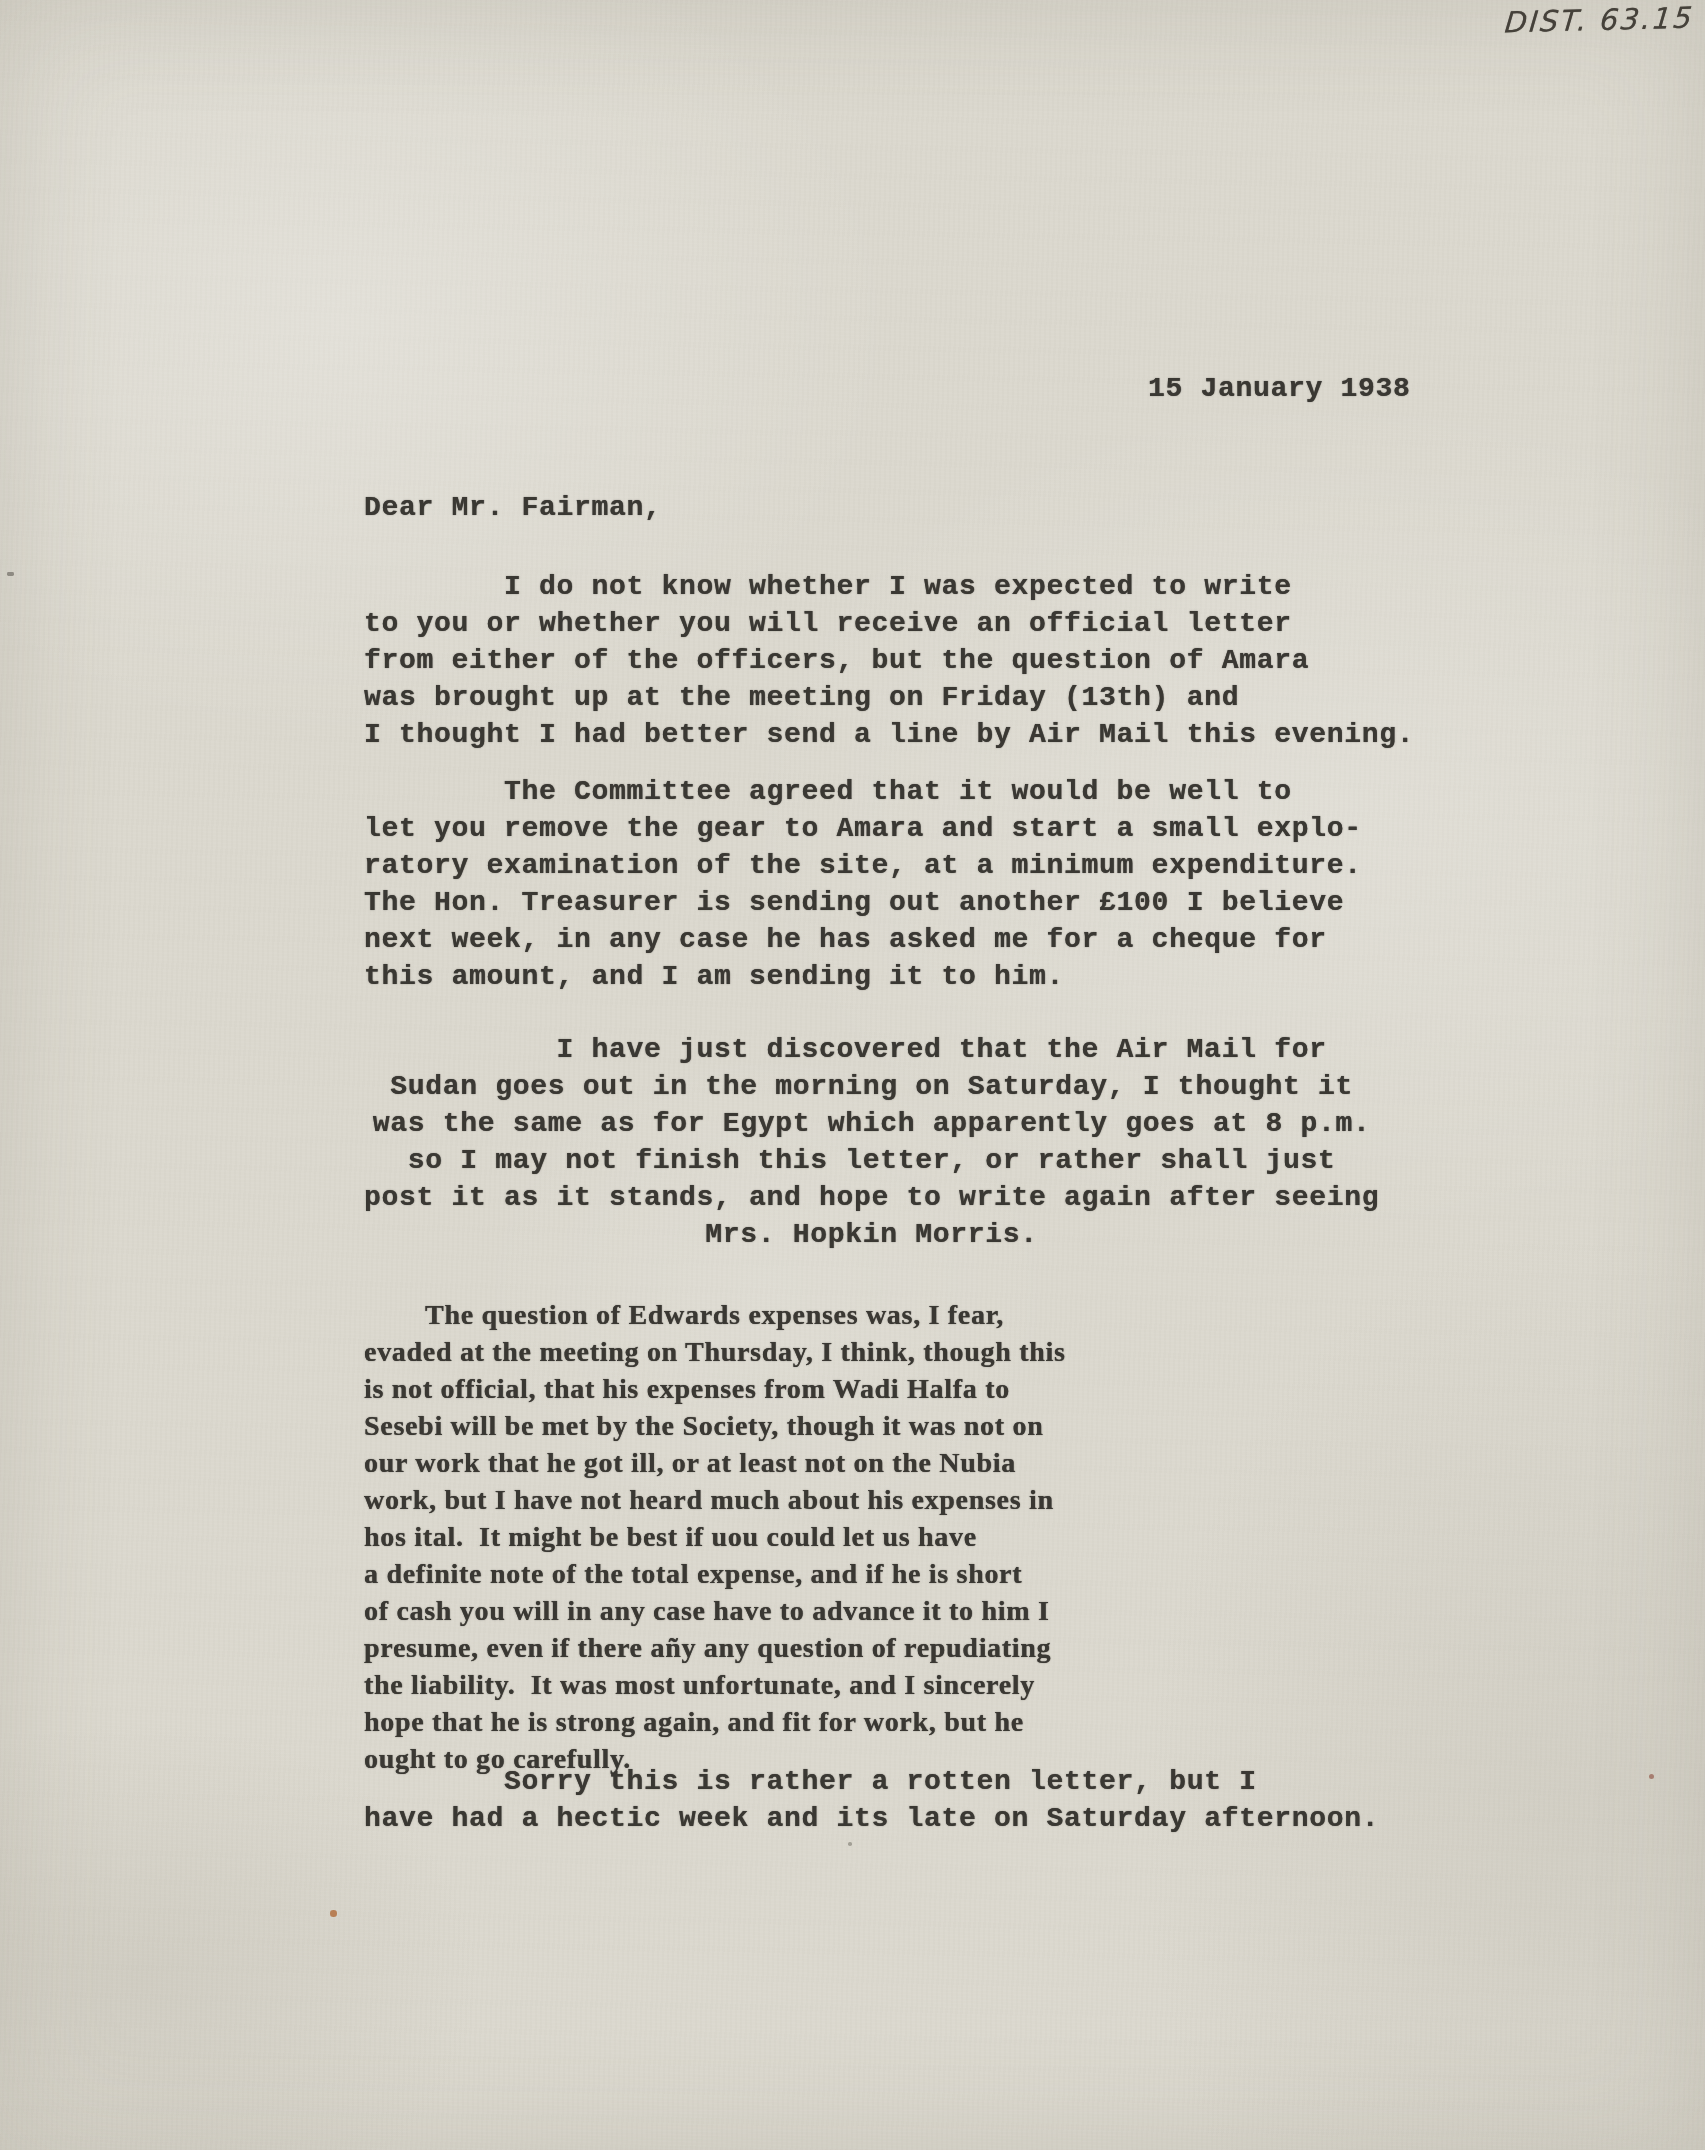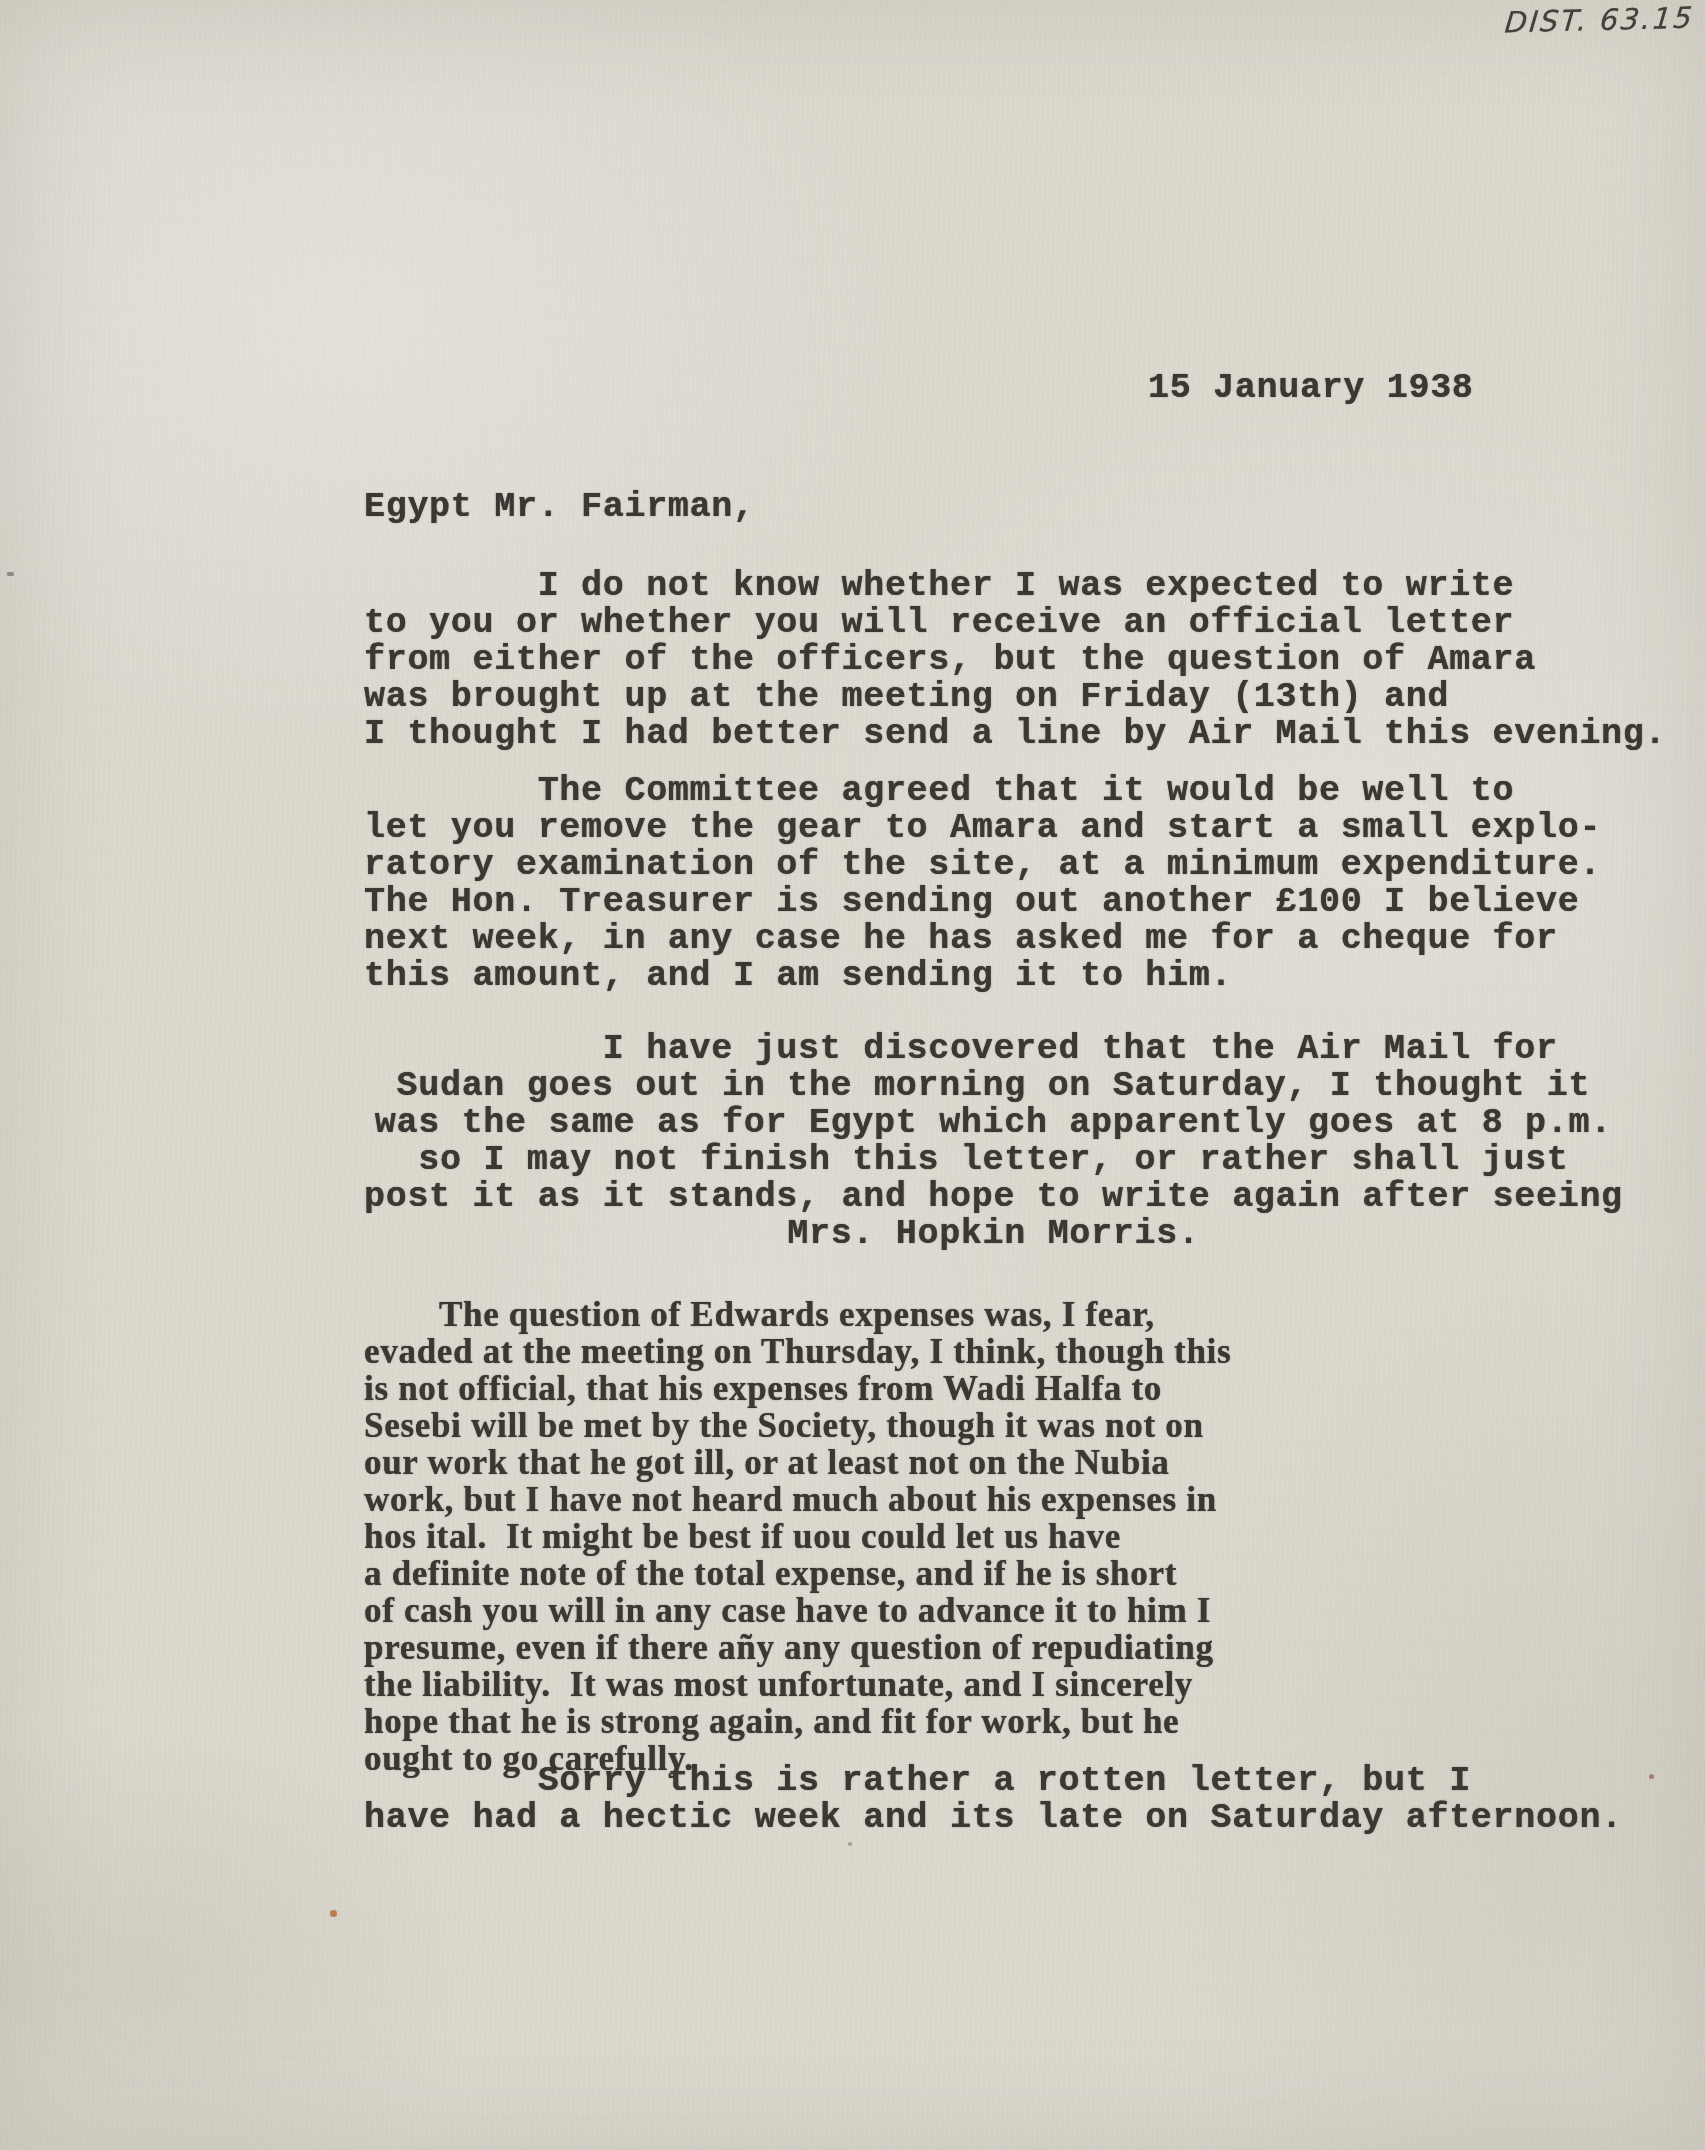--- a/index.html
+++ b/index.html
@@ -19,21 +19,21 @@
       radial-gradient(721px 1009px at 92% 85%, rgba(125,120,105,.10), transparent 60%),
       radial-gradient(577px 432px at 8% 92%, rgba(125,120,105,.12), transparent 60%),
       radial-gradient(432px 360px at 45% 60%, rgba(255,255,255,.10), transparent 70%),
       repeating-linear-gradient(92deg, rgba(110,108,98,.025) 0 2.2px, transparent 2.2px 5px),
       repeating-linear-gradient(2deg, rgba(255,255,255,.03) 0 1.4px, transparent 1.4px 3.6px);
     box-shadow: inset 0 0 115px rgba(118,112,96,.18);
   }
   .typed{
     position:absolute;
     color:#3a3833;
-    font-size:35px;
+    font-size:28px;
     line-height:37px;
     font-weight:700;
     letter-spacing:0.7px;
     white-space:pre;
     text-shadow:0 0 0.7px rgba(58,56,51,.75), 0 0 2.2px rgba(58,56,51,.20), 0.4px 0.4px 0 rgba(58,56,51,.25);
   }
   .annotation{
     position:absolute;
     top:2.9px; right:11.5px;
     font-family:"DejaVu Sans",sans-serif;
@@ -61,21 +61,21 @@
 </style>
 </head>
 <body>
 
 <div class="page">
 
   <div class="annotation">DIST. 63.15</div>
 
   <div class="typed date-line">15 January 1938</div>
 
-  <div class="typed salutation">Egypt Mr. Fairman,</div>
+  <div class="typed salutation">Dear Mr. Fairman,</div>
 
   <div class="typed p1">        I do not know whether I was expected to write
 to you or whether you will receive an official letter
 from either of the officers, but the question of Amara
 was brought up at the meeting on Friday (13th) and
 I thought I had better send a line by Air Mail this evening.</div>
 
   <div class="typed p2">        The Committee agreed that it would be well to
 let you remove the gear to Amara and start a small explo-
 ratory examination of the site, at a minimum expenditure.

